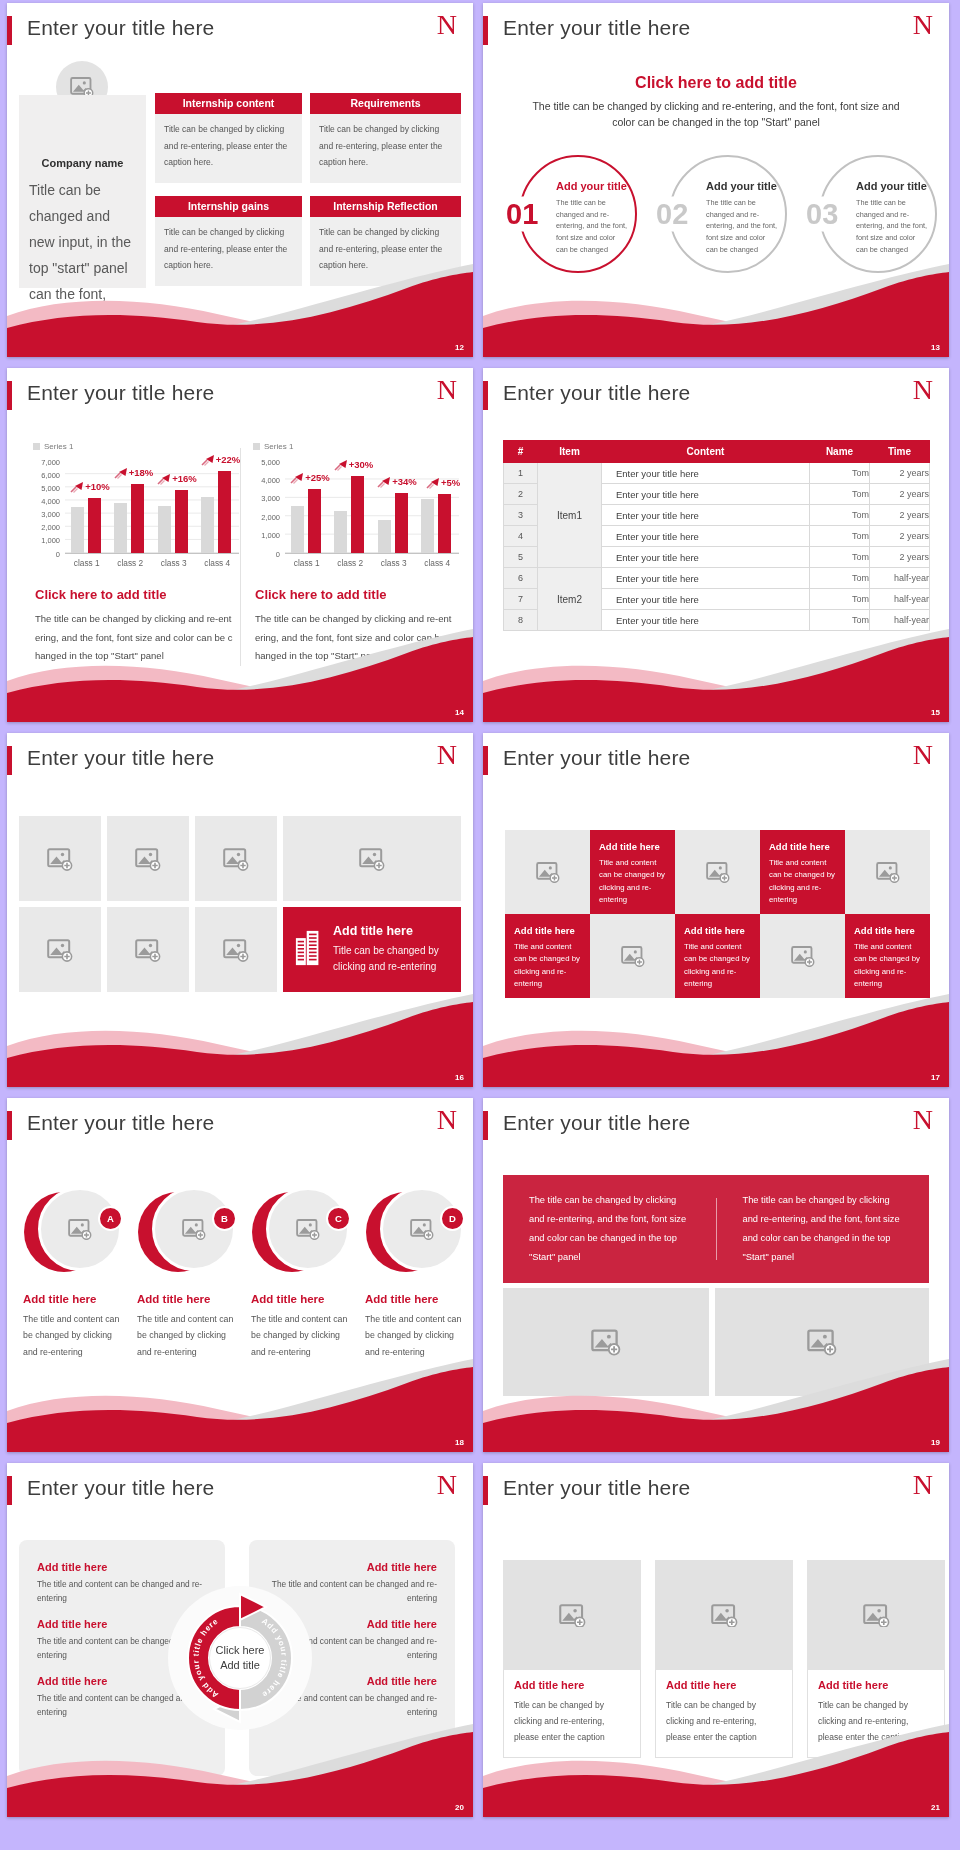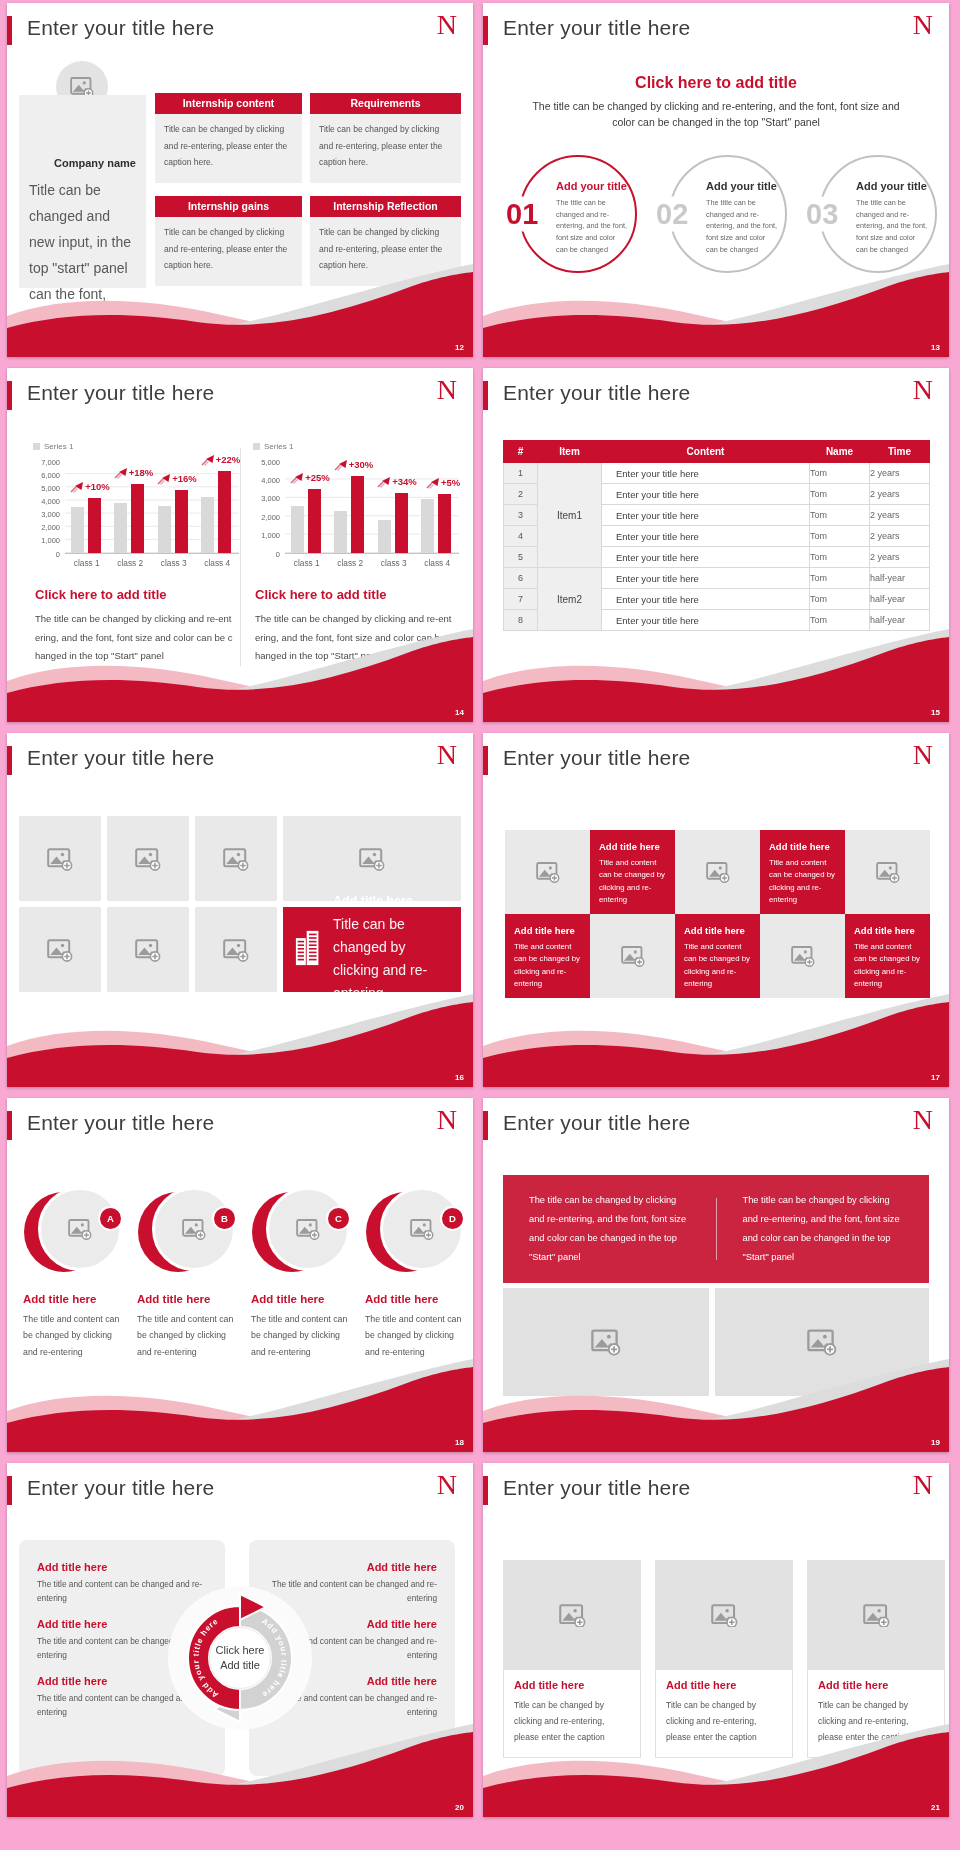--- a/index.html
+++ b/index.html
@@ -1,33 +1,33 @@
 <!DOCTYPE html>
 <html><head>
 <meta charset="utf-8">
 <style>
   :root{ --red:#c8102e; --pink:#f3bac4; --swoosh:#dcdcdc; --panel:#efefef; --cell:#e9e9e9; }
   *{margin:0;padding:0;box-sizing:border-box}
   body{background:#e7e7e7;font-family:"Liberation Sans",sans-serif;}
-  .canvas{position:relative;width:960px;height:1850px;background:#f9a8d4;overflow:hidden}
+  .canvas{position:relative;width:960px;height:1850px;background:#c4b5fd;overflow:hidden}
   .slide{position:absolute;width:466px;height:354px;background:#fff;box-shadow:0 1px 3px rgba(0,0,0,.25);overflow:hidden}
   .accent{position:absolute;left:0;top:13px;width:5px;height:29px;background:var(--red)}
   .stitle{position:absolute;left:20px;top:13px;font-size:21px;font-weight:300;color:#3d3d3d;letter-spacing:.2px}
   .slogo{position:absolute;right:16px;top:6px;font-family:"Liberation Serif",serif;font-size:28px;color:var(--red)}
   .wave{position:absolute;left:0;bottom:0;width:466px;height:105px;pointer-events:none}
   .wave svg{display:block;width:100%;height:100%}
   .pageno{position:absolute;right:9px;bottom:5px;color:#fff;font-size:8px;font-weight:bold;z-index:3}
   .ph{display:flex;align-items:center;justify-content:center;color:#9b9b9b}
   .ph svg{width:100%;height:auto}
 
   
   .s12-card{position:absolute;left:12px;top:92px;width:127px;height:193px;background:#f0efef;padding:62px 10px 0 10px}
   .s12-circle{position:absolute;left:49px;top:58px;width:52px;height:52px;border-radius:50%;background:#e3e3e3;display:flex;align-items:center;justify-content:center}
   .s12-circle .ph{width:24px}
-  .s12-name{text-align:right;font-size:11px;font-weight:bold;color:#2f2f2f;margin-bottom:9px}
+  .s12-name{text-align:center;font-size:11px;font-weight:bold;color:#2f2f2f;margin-bottom:9px}
   .s12-cap{font-size:14px;color:#595959;line-height:1.85}
   .s12-blocks{position:absolute;left:148px;top:90px;width:306px;display:grid;grid-template-columns:147px 151px;column-gap:8px;row-gap:13px}
   .s12-bar{background:var(--red);color:#fff;font-weight:bold;font-size:10.5px;text-align:center;line-height:21px;height:21px}
   .s12-body{background:#efefef;height:69px;padding:7px 9px;font-size:8.5px;color:#555;line-height:1.95}
 
   
   .s13-head{position:absolute;top:71px;left:0;right:0;text-align:center;font-size:16px;font-weight:bold;color:var(--red)}
   .s13-sub{position:absolute;top:96px;left:48px;right:48px;text-align:center;font-size:10.5px;color:#3c3c3c;line-height:1.5}
   .s13-row{position:absolute;left:36px;top:152px;display:flex;gap:32px}
   .s13-item{position:relative;width:118px;height:118px}
@@ -62,30 +62,30 @@
   .cap-x{font-size:9.5px;color:#4a4a4a;line-height:1.95;word-break:break-all}
 
   
   .s15-table{position:absolute;left:20px;top:72px;border-collapse:collapse;font-size:9px;color:#555;table-layout:fixed}
   .s15-table th{background:var(--red);color:#fff;font-size:10px;font-weight:bold;height:22px;border:1px solid var(--red)}
   .s15-table td{border:1px solid #d9d9d9;height:21px}
   .w-num{width:34px}.w-item{width:64px}.w-content{width:208px}.w-name{width:60px}.w-time{width:60px}
   .col-num{background:#efefef;text-align:center;color:#555}
   .col-item{background:#efefef;text-align:center;font-size:10px;color:#444}
   .col-content{padding-left:14px;text-align:left;color:#3f3f3f;font-size:9.5px}
-  .col-name,.col-time{text-align:left;color:#666}
+  .col-name,.col-time{text-align:right;color:#666}
 
   
   .s16-grid{position:absolute;left:12px;top:83px;display:grid;grid-template-columns:82px 82px 82px 178px;grid-auto-rows:85px;gap:6px}
   .cell{background:var(--cell);display:flex;align-items:center;justify-content:center}
   .cell .ph{width:26px}
   .s16-feature{background:var(--red);display:flex;align-items:center;gap:11px;padding:0 12px}
   .s16-ft{color:#fff}
   .s16-ft .t{font-size:12.5px;font-weight:bold;margin-bottom:5px}
-  .s16-ft .x{font-size:14px;line-height:1.65;opacity:.95}
+  .s16-ft .x{font-size:10px;line-height:1.65;opacity:.95}
 
   
   .s17-grid{position:absolute;left:22px;top:97px;display:grid;grid-template-columns:repeat(5,85px);grid-auto-rows:84px}
   .s17-red{background:var(--red);color:#fff;padding:11px 9px}
   .s17-red .t{font-size:9.5px;font-weight:bold;margin-bottom:5px}
   .s17-red .x{font-size:7.8px;line-height:1.6}
   .s17-grid .cell .ph{width:24px}
 
   
   .s18-row{position:absolute;left:16px;top:88px;display:flex;gap:11px}

